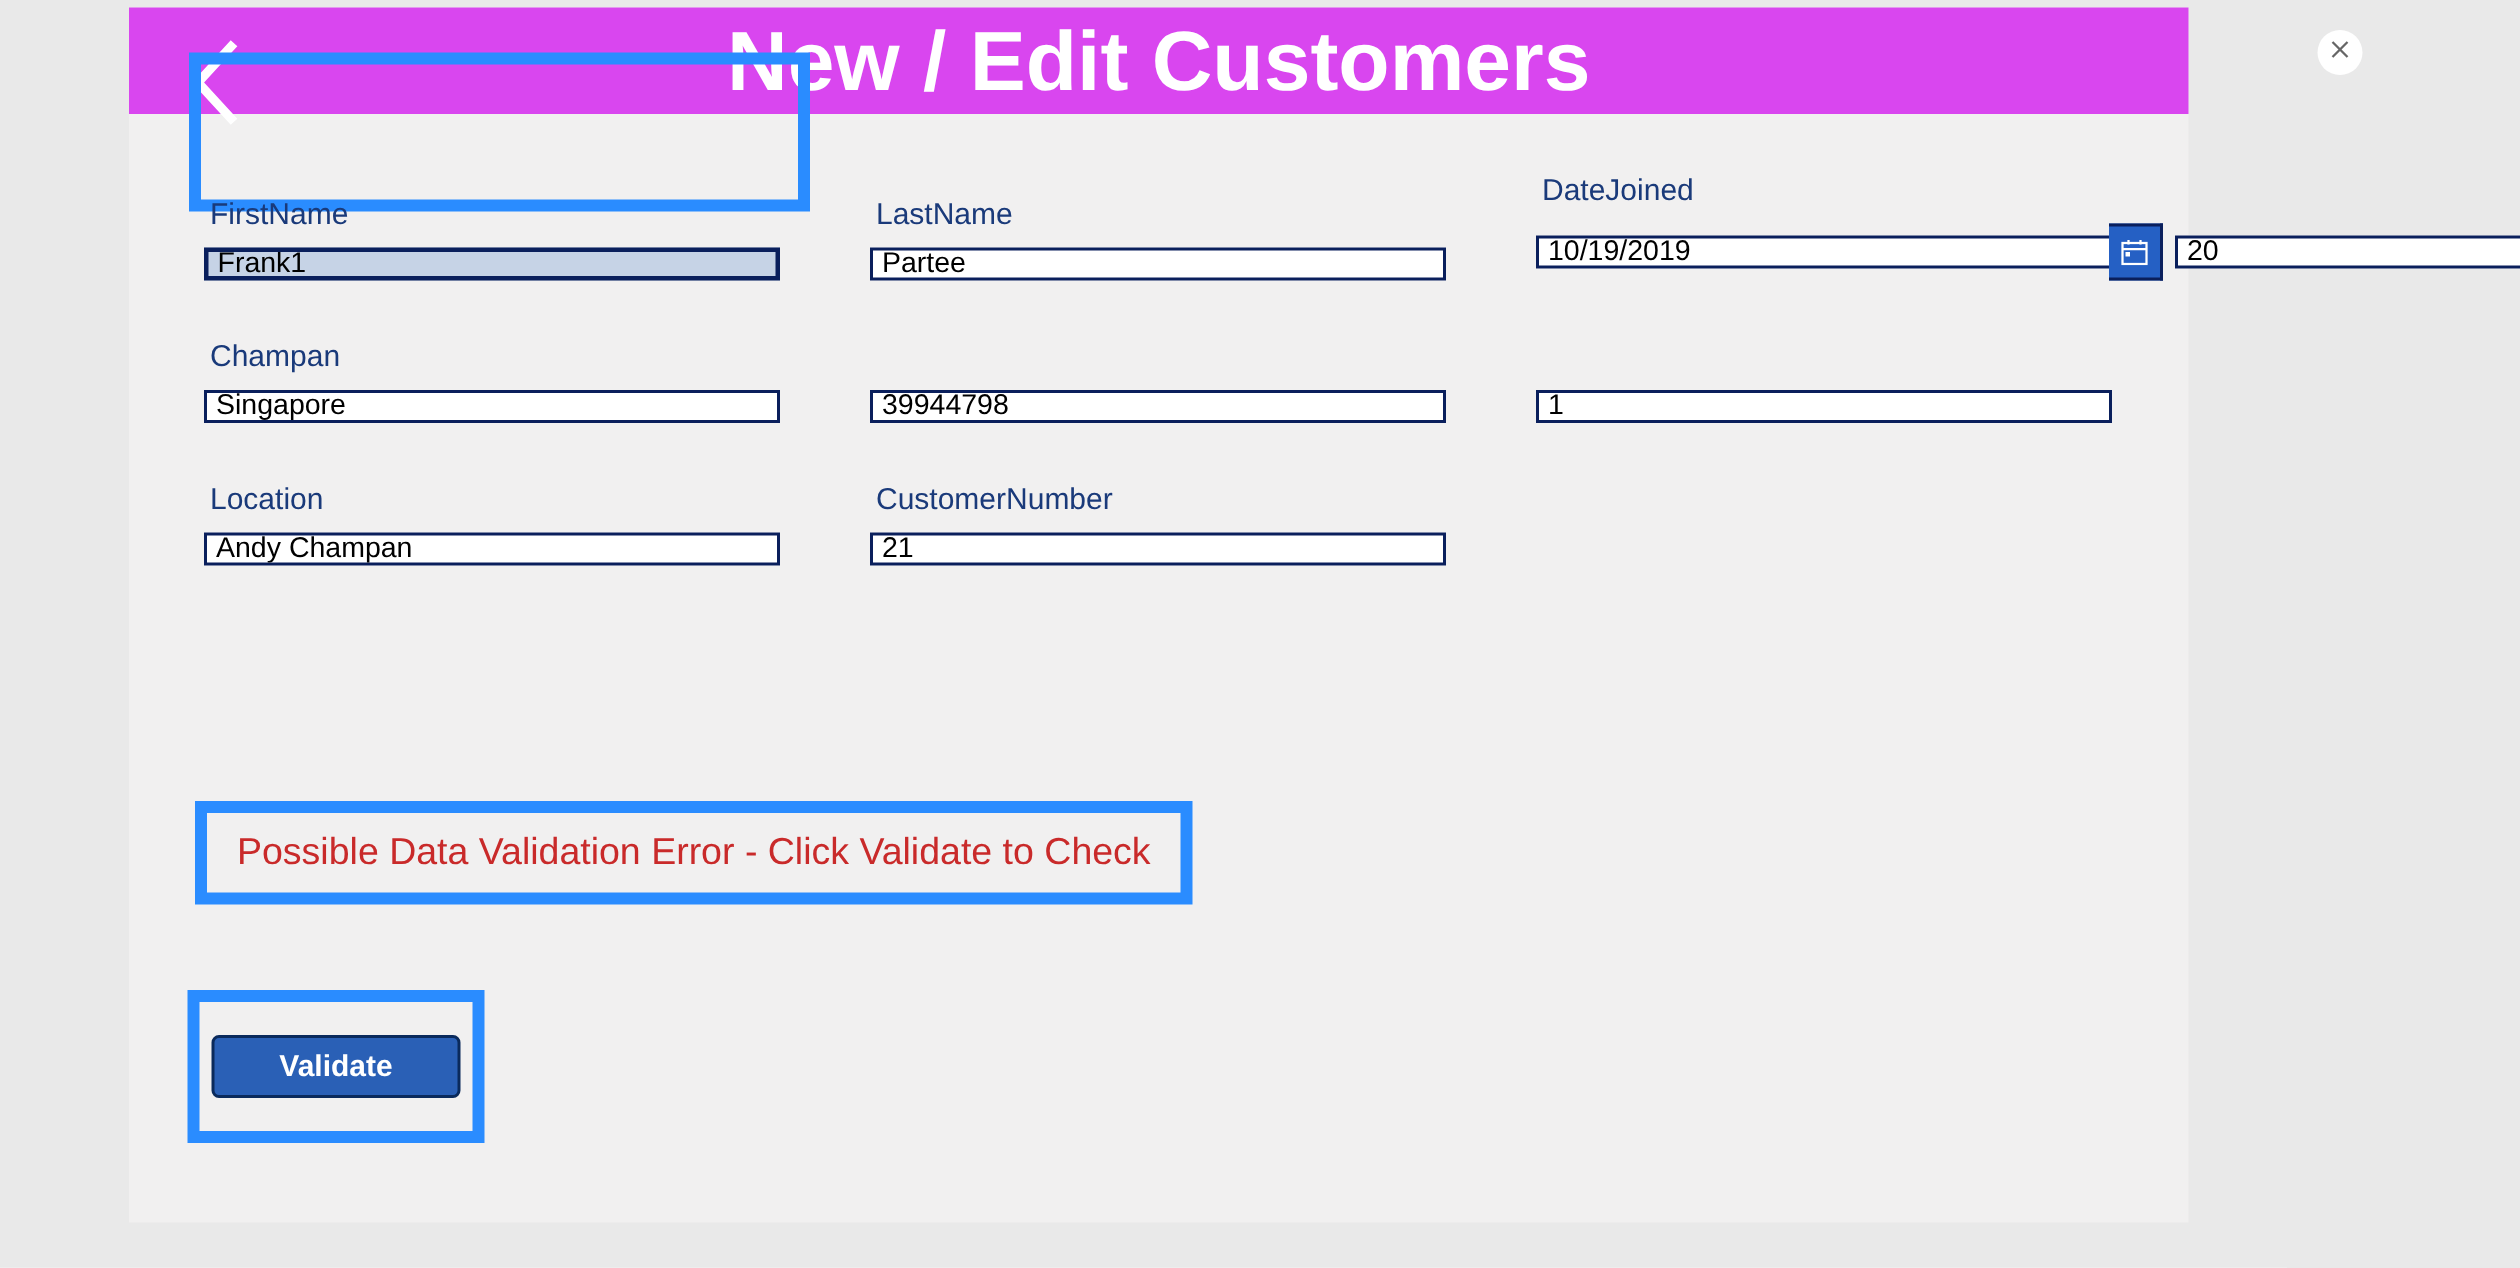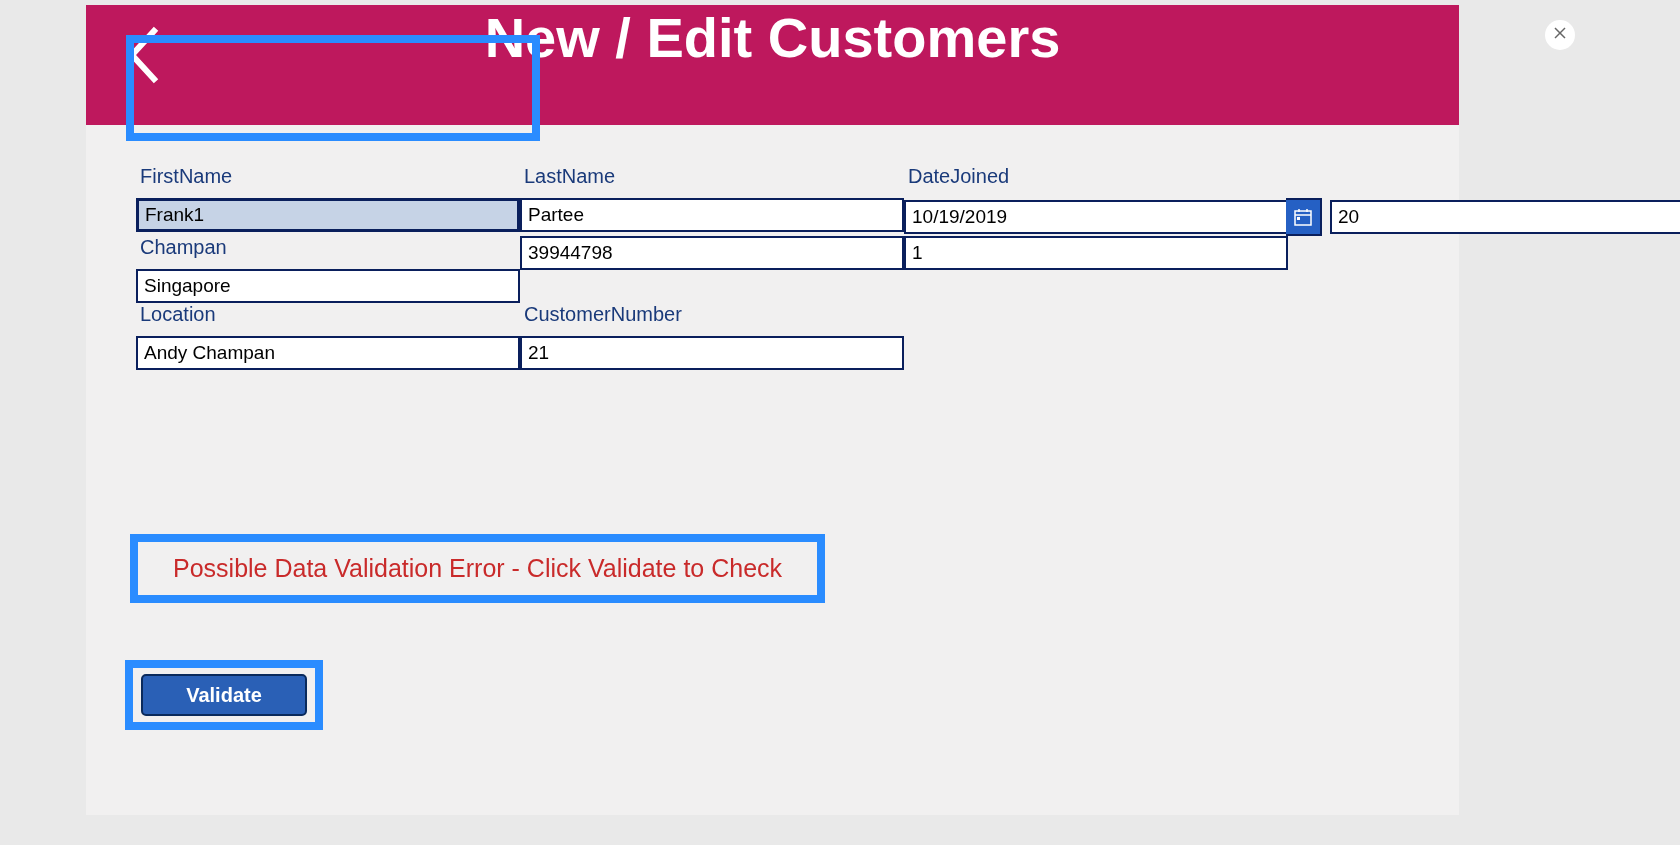--- a/index.html
+++ b/index.html
@@ -17,26 +17,26 @@
     .page-container {
       position: absolute;
       left: 86px;
       top: 5px;
       width: 1373px;
       height: 810px;
       background: #f1f0f0;
     }
     .header-bar {
       width: 100%;
-      height: 120px;
-      background: #be185d;
+      height: 71px;
+      background: #d946ef;
       position: relative;
       display: flex;
       justify-content: center;
-      align-items: flex-start;
+      align-items: center;
     }
     .back-chevron {
       position: absolute;
       left: 38px;
       top: 20px;
       cursor: pointer;
     }
     .page-title {
       color: #fff;
       font-size: 56px;
@@ -56,35 +56,38 @@
       cursor: pointer;
       color: #555;
       font-size: 16px;
     }
     .form-area {
       padding: 40px 50px 0 50px;
       position: relative;
     }
     .row {
       display: flex;
+      gap: 60px;
+      margin-bottom: 40px;
+      align-items: flex-end;
     }
     .field {
       display: flex;
       flex-direction: column;
       position: relative;
     }
     .field label {
       color: #1a3a7a;
       font-size: 20px;
       margin-bottom: 10px;
       padding-left: 4px;
     }
     .field input {
       width: 384px;
-      height: 34px;
+      height: 22px;
       border: 2px solid #0a1f5c;
       font-size: 19px;
       padding: 0 6px;
       background: #fff;
       font-family: inherit;
     }
     .highlight-frame {
       position: absolute;
       border: 8px solid #2a8cff;
       pointer-events: none;
@@ -135,33 +138,33 @@
       border-right: none;
       font-size: 19px;
       padding: 0 6px;
       background: #fff;
     }
     .validation-msg-frame {
       position: absolute;
       left: 130px;
       top: 534px;
       border: 8px solid #2a8cff;
-      padding: 12px 35px;
+      padding: 12px 20px;
     }
     .validation-msg {
       color: #c92a2a;
       font-size: 25px;
       font-weight: 400;
     }
     .validate-btn-frame {
       position: absolute;
       left: 125px;
       top: 660px;
       border: 8px solid #2a8cff;
-      padding: 6px 8px;
+      padding: 22px 8px;
     }
     .validate-btn {
       width: 166px;
       height: 42px;
       background: #2a60b6;
       color: #fff;
       font-size: 20px;
       font-weight: 700;
       border: 2px solid #0a2a5c;
       border-radius: 5px;

